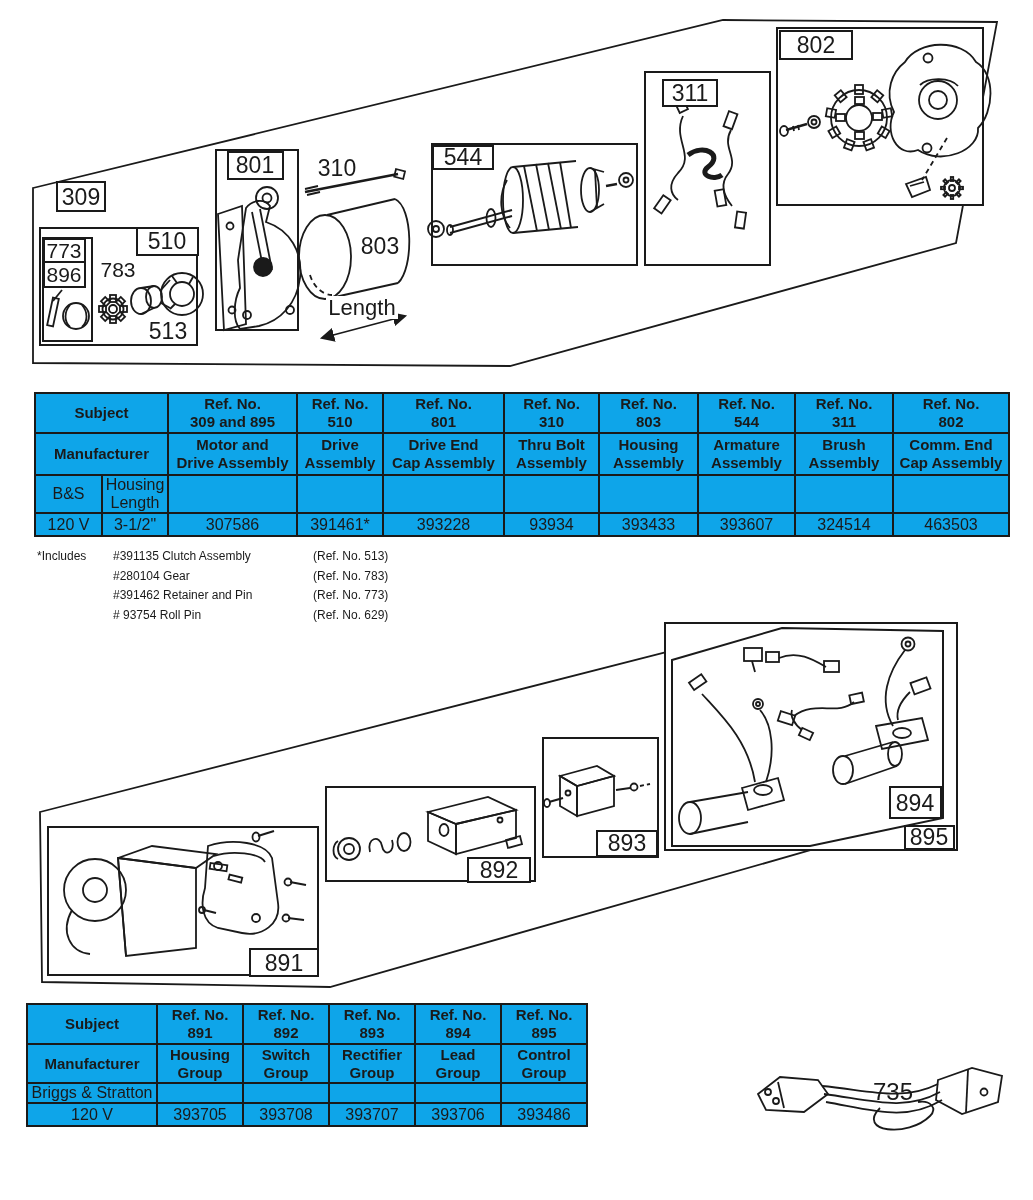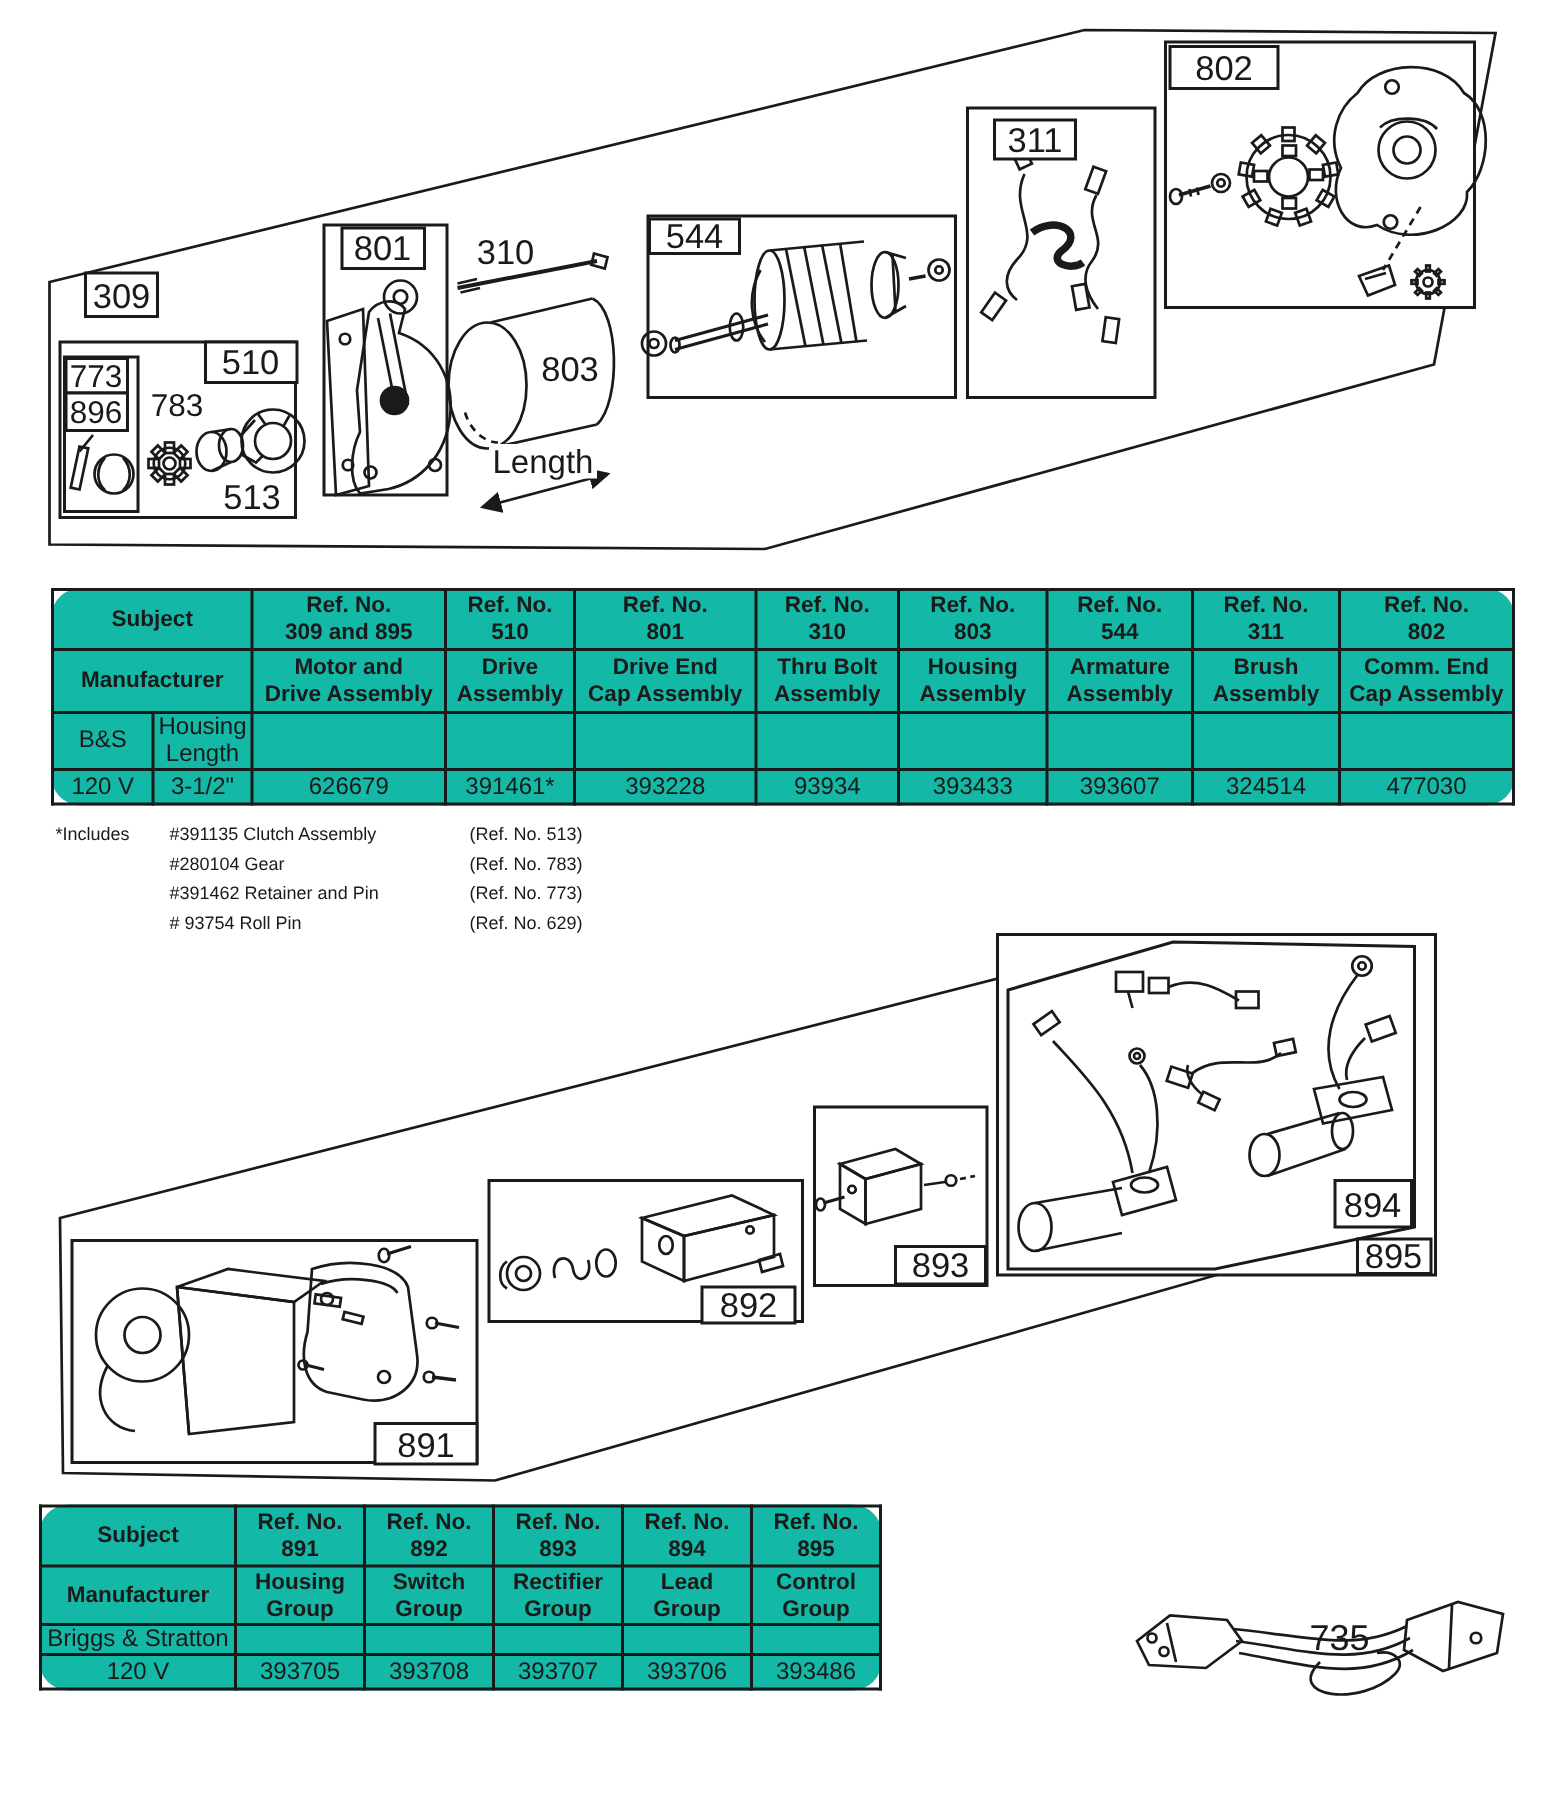--- a/index.html
+++ b/index.html
@@ -5,21 +5,21 @@
   html,body{margin:0;padding:0;}
   body{
     width:1033px;height:1200px;position:relative;background:#ffffff;
     font-family:"Liberation Sans",sans-serif;color:#1a1a1a;overflow:hidden;
   }
   #artwork{position:absolute;left:0;top:0;}
   #artwork text{font-family:"Liberation Sans",sans-serif;fill:#1a1a1a;text-anchor:middle;}
   .callout-text{font-size:23px;}
   .anno-text{font-size:22px;}
 
-  table.parts{border-collapse:collapse;table-layout:fixed;position:absolute;background:#14b8a6;border-radius:20px;}
+  table.parts{border-collapse:collapse;table-layout:fixed;position:absolute;background:#0ea5e9;}
   table.parts td{
     border:2.5px solid #1a1a1a;text-align:center;vertical-align:middle;
     padding:0;white-space:pre-line;overflow:hidden;
   }
   td.hdr{font-weight:bold;font-size:15px;line-height:18px;}
   td.val{font-size:16px;line-height:18px;}
   #table1{left:34px;top:392px;width:974px;}
   #table2{left:26px;top:1003px;width:560px;}
 
   #footnotes{
@@ -411,28 +411,28 @@
     <td></td>
         <td></td>
     <td></td>
         <td></td>
     <td></td>
         <td></td>
   </tr>
   <tr style="height:23px">
     <td class="val">120 V</td>
     <td class="val">3-1/2"</td>
-    <td class="val">626679</td>
+    <td class="val">307586</td>
     <td class="val">391461*</td>
     <td class="val">393228</td>
     <td class="val">93934</td>
     <td class="val">393433</td>
     <td class="val">393607</td>
     <td class="val">324514</td>
-    <td class="val">477030</td>
+    <td class="val">463503</td>
   </tr>
 </tbody>
   </table>
 
 <div id="footnotes">
   <span>*Includes</span>
   <span>#391135 Clutch Assembly</span>
   <span>(Ref. No. 513)</span>
   <span></span>
   <span>#280104 Gear</span>

